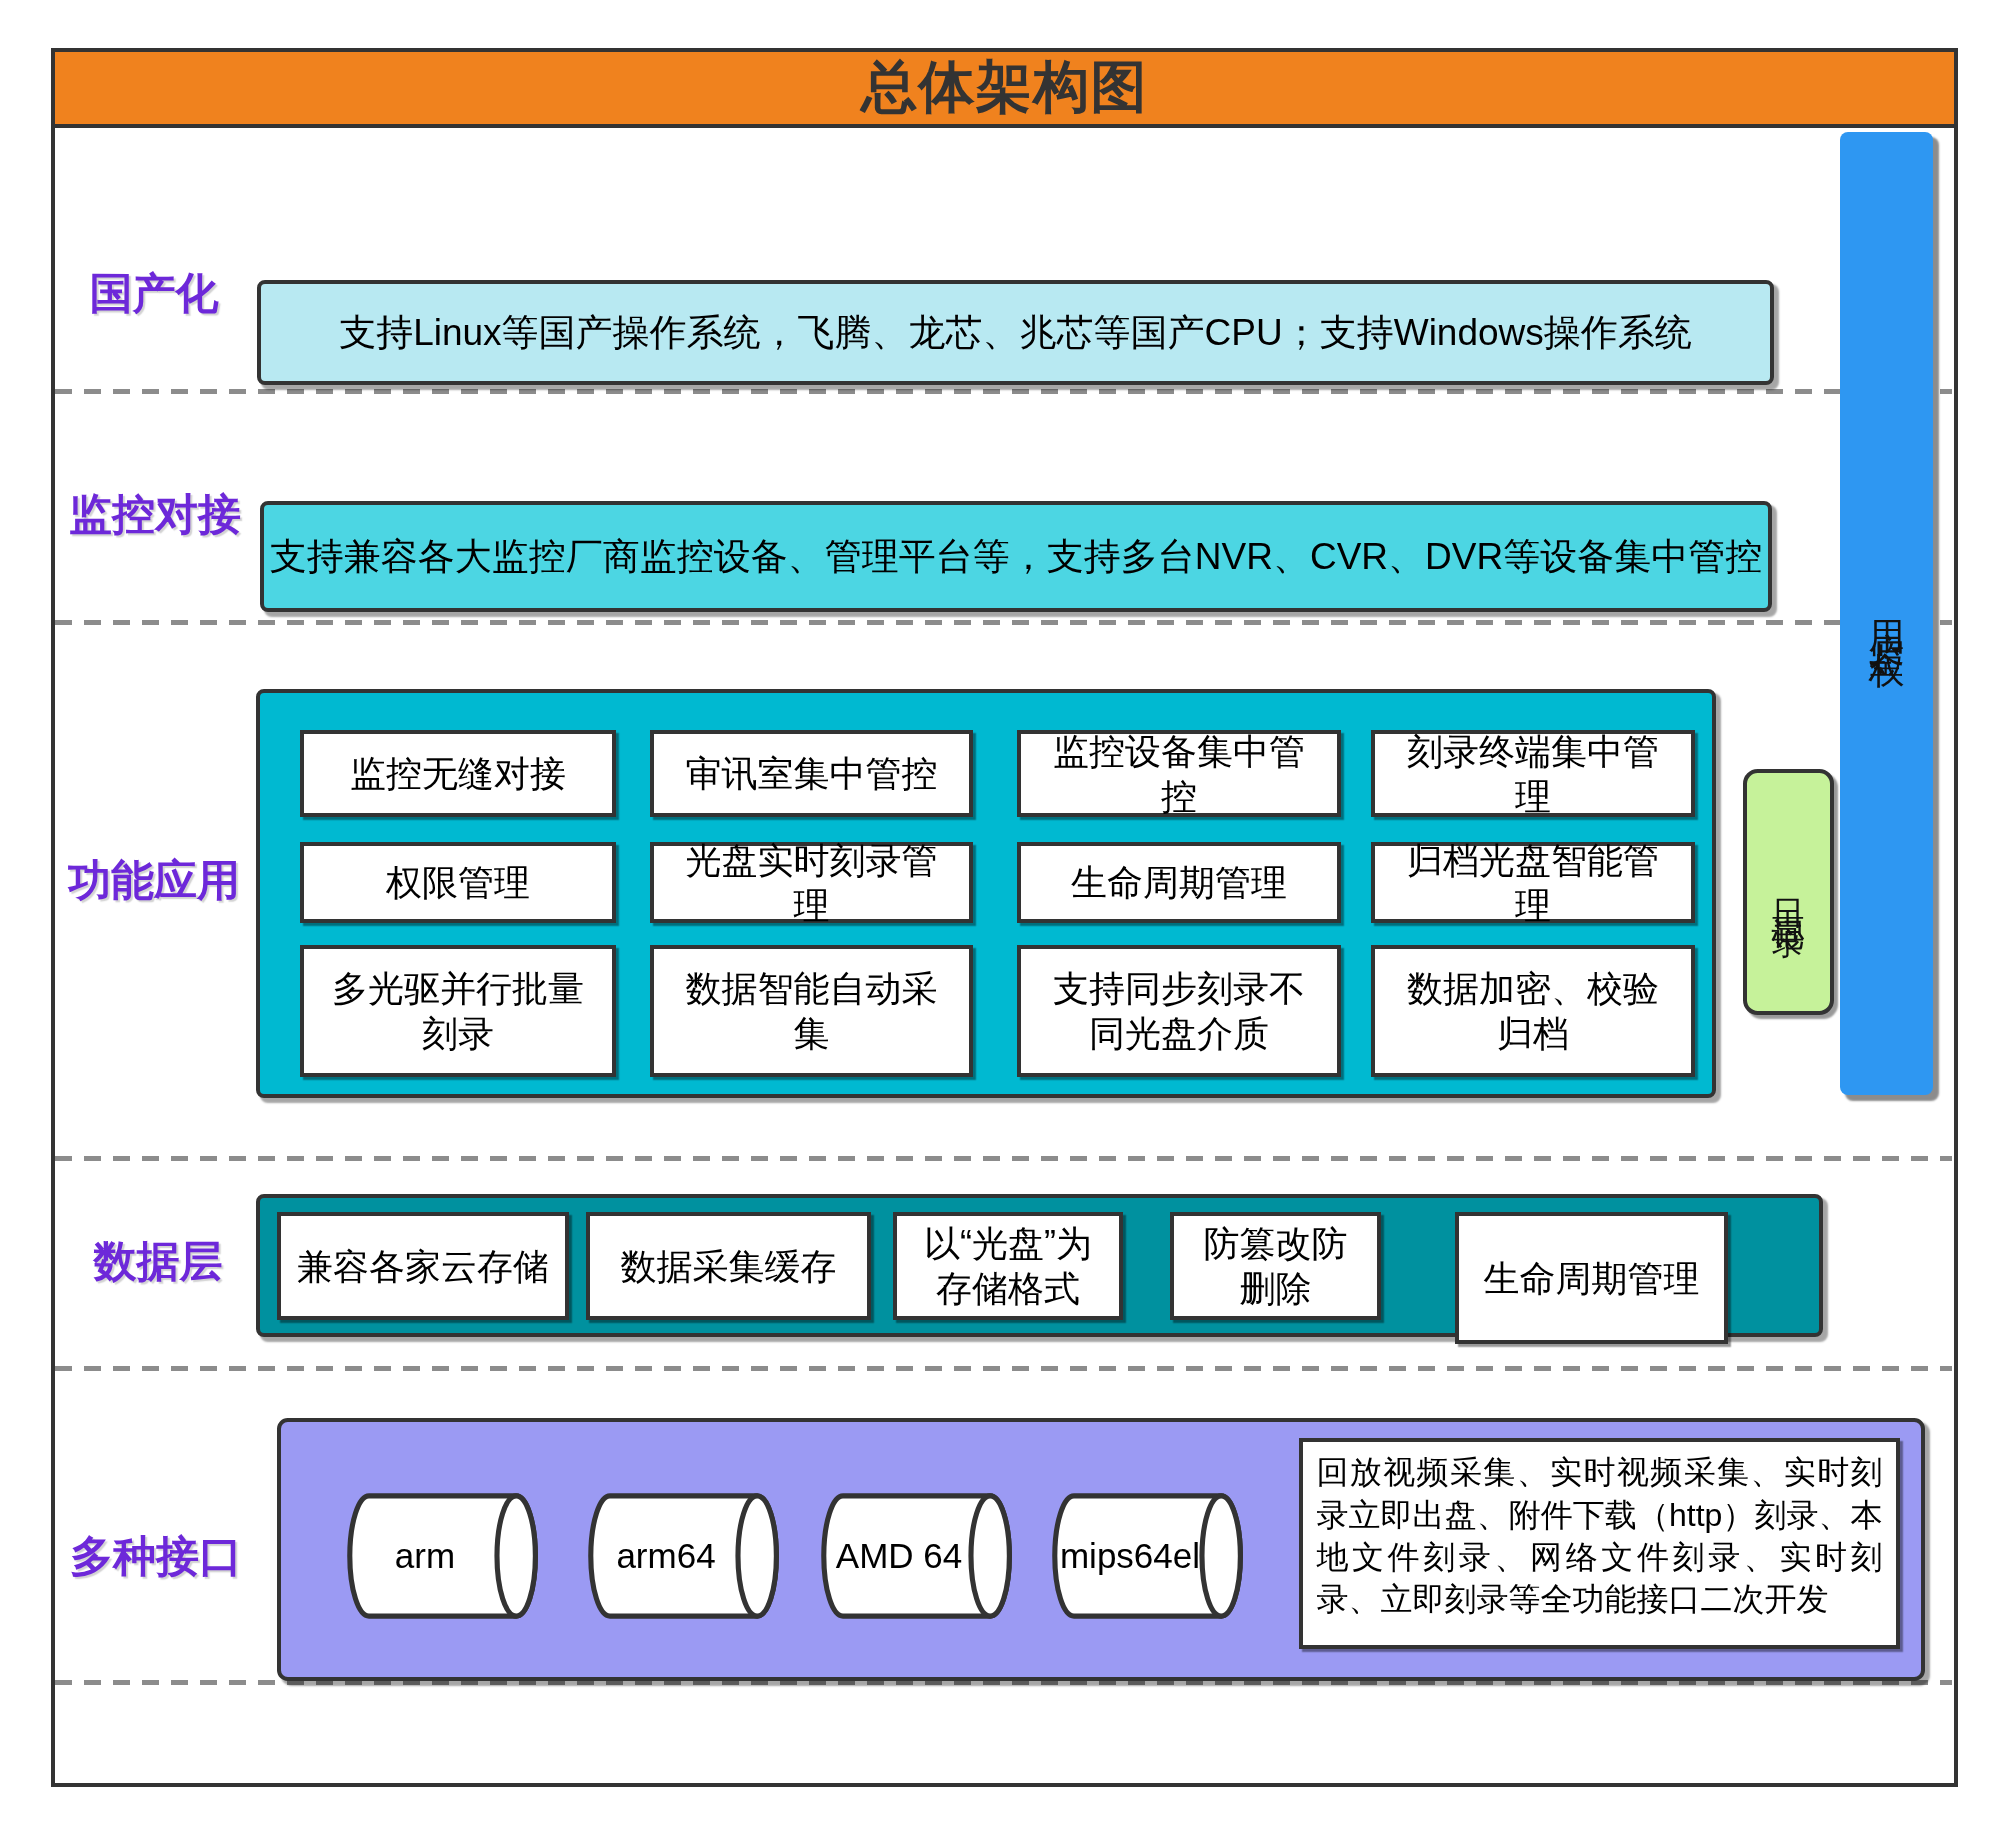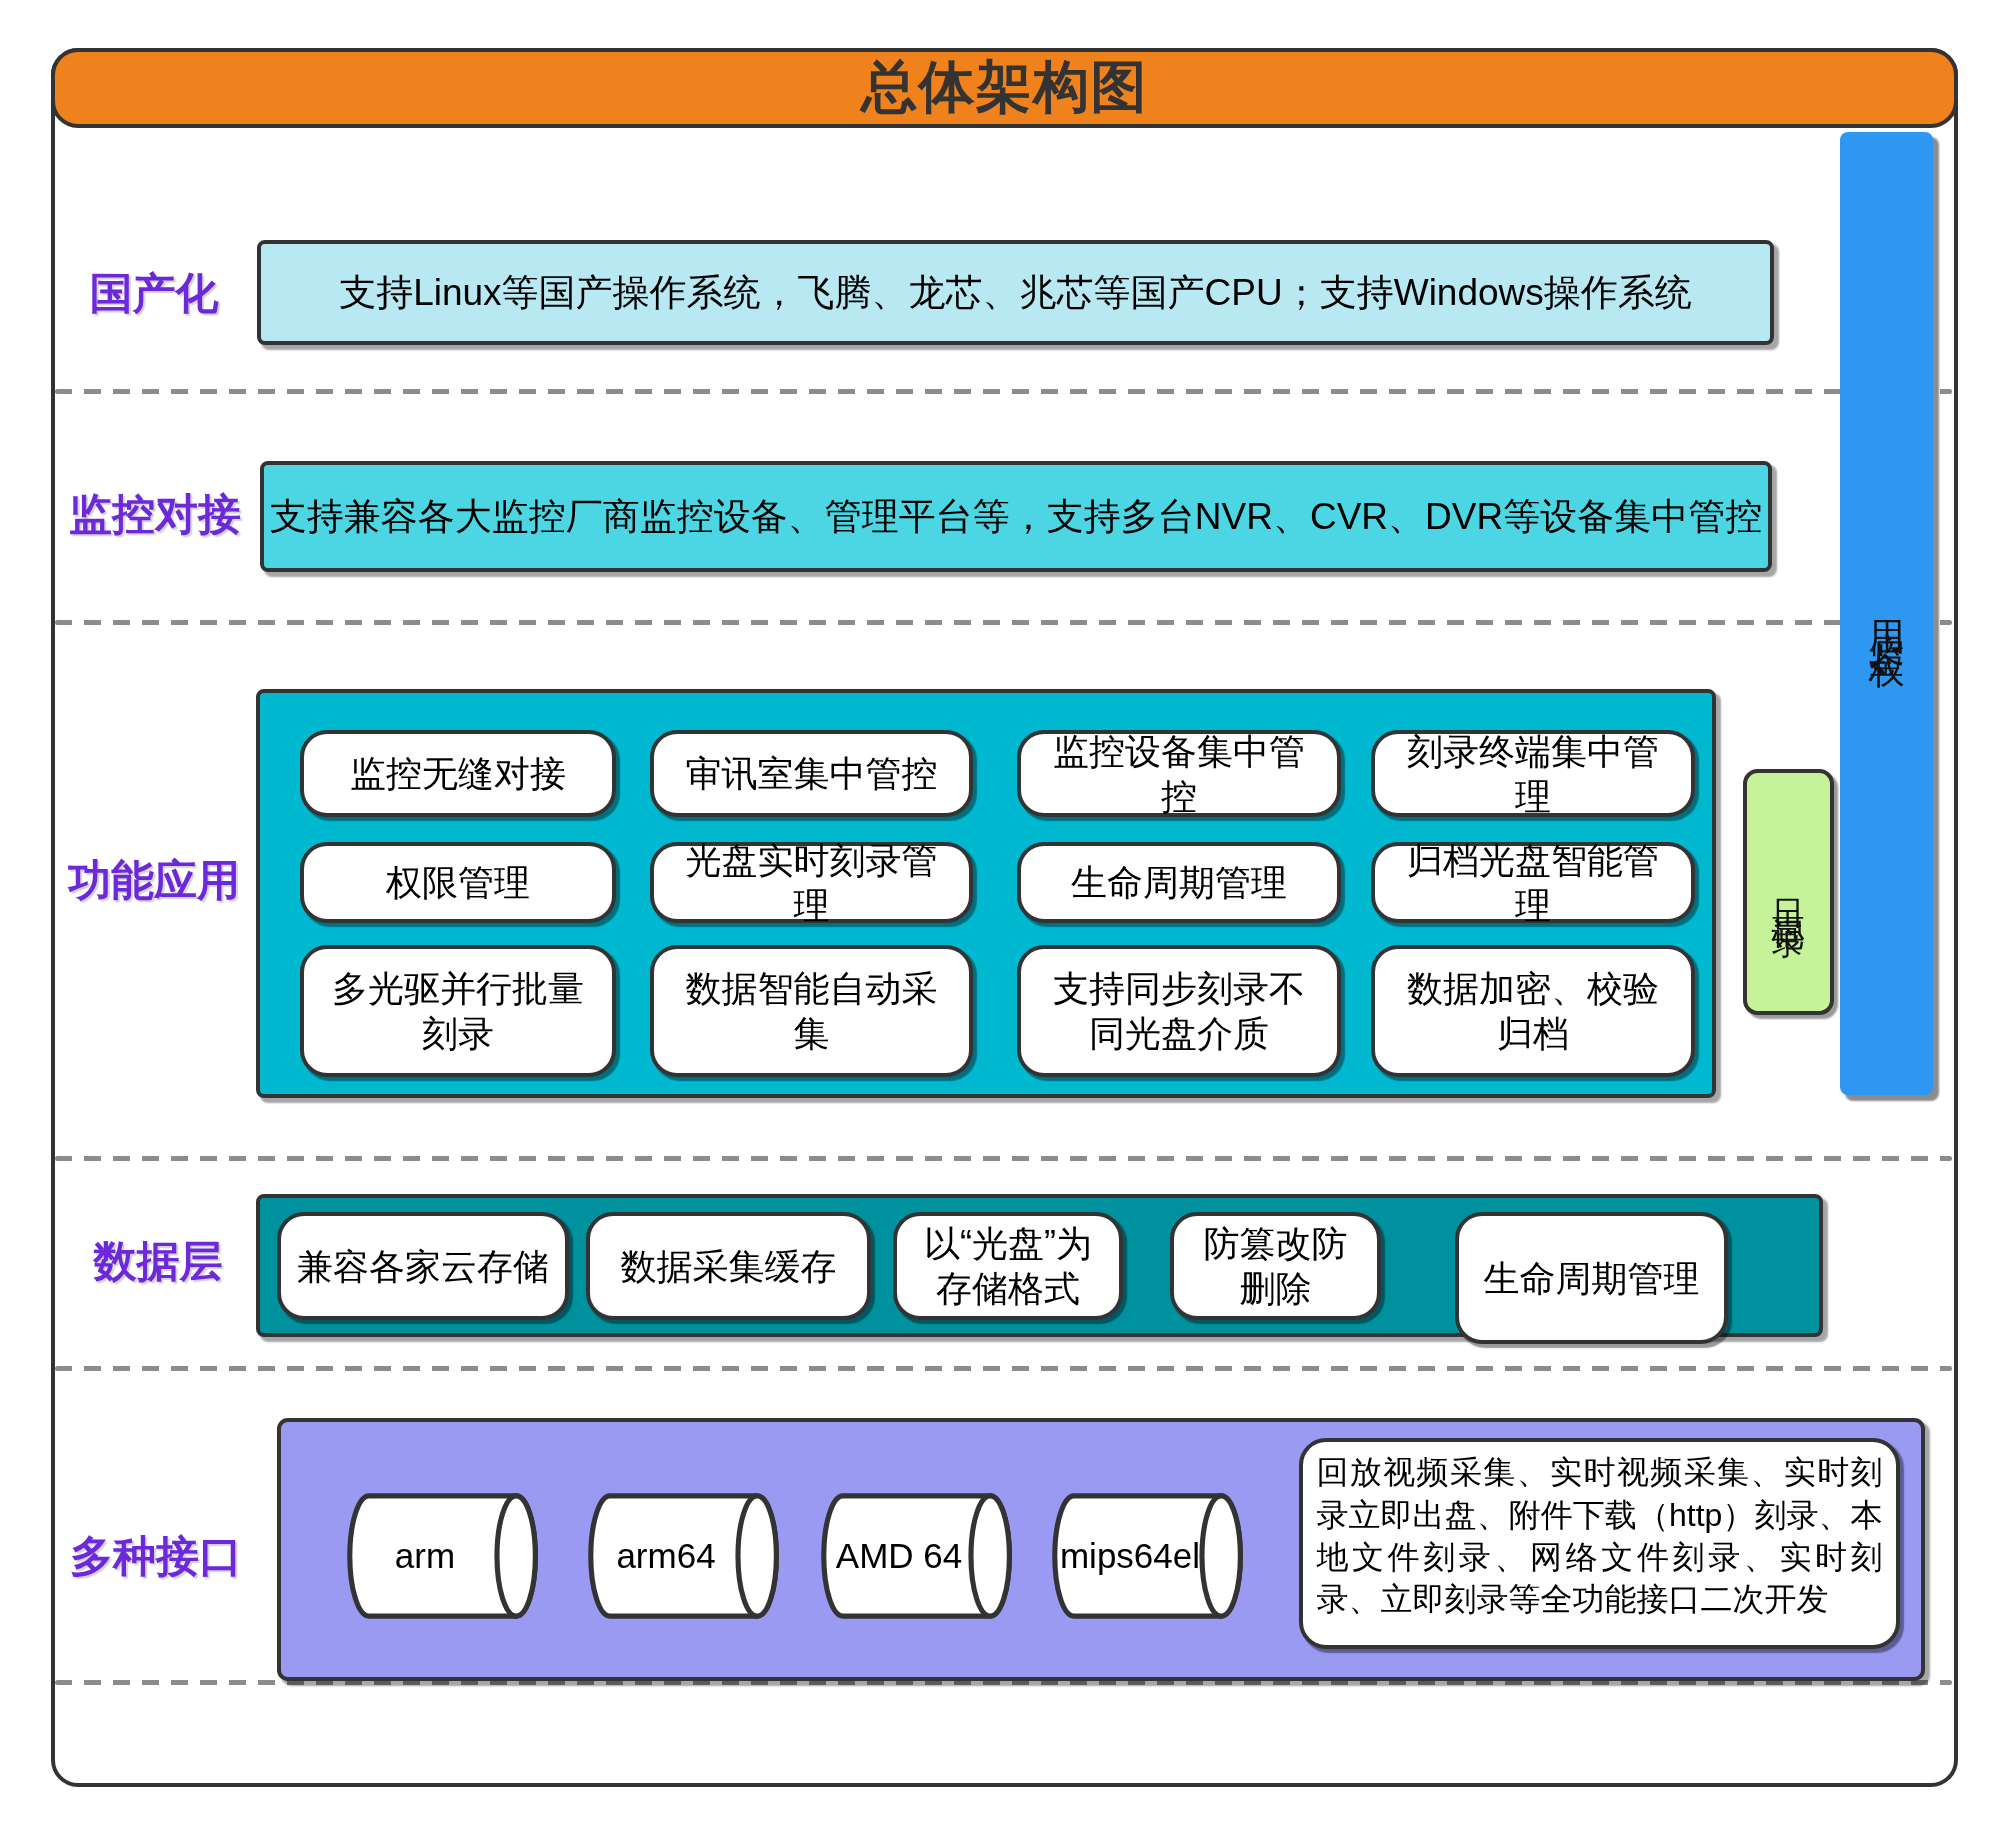--- a/index.html
+++ b/index.html
@@ -4,21 +4,21 @@
 <style>
   html,body{margin:0;padding:0;background:#ffffff;}
   .canvas{
     position:relative;
     width:2005px;height:1847px;
     background:#ffffff;
     font-family:"Liberation Sans","DejaVu Sans",sans-serif;
     color:#1a1a1a;
     overflow:hidden;
   }
-  .abs{position:absolute;box-sizing:border-box;border-radius:27px;}
+  .abs{position:absolute;box-sizing:border-box;}
 
   
   .outer-frame{
     left:51px;top:48px;width:1907px;height:1739px;
     border:4.7px solid #333333;background:#ffffff;
   }
   
   .title-bar{
     left:51px;top:48px;width:1907px;height:80px;
     background:#F0821E;border:4.7px solid #333333;
@@ -41,21 +41,21 @@
     font-size:43px;font-weight:700;color:#6d28d9;
     white-space:nowrap;
     text-shadow:2px 2px 1.3px rgba(0,0,0,0.18);
   }
 
   
   .band{
     border:4px solid #333333;border-radius:8px;
     display:flex;align-items:center;justify-content:center;
     box-shadow:4.7px 4.7px 2px rgba(0,0,0,0.35);
-    font-size:37px;color:#000;text-align:center;
+    font-size:37px;color:#000;text-align:center;margin-top:40px;
   }
   .band.localization{background:#B8E9F2;}
   .band.monitoring{background:#4CD6E3;}
 
   
   .container-box{
     border:4px solid #333333;border-radius:8px;
     box-shadow:4.7px 4.7px 2px rgba(0,0,0,0.35);
   }
   .func-container{background:#00B9D1;}

